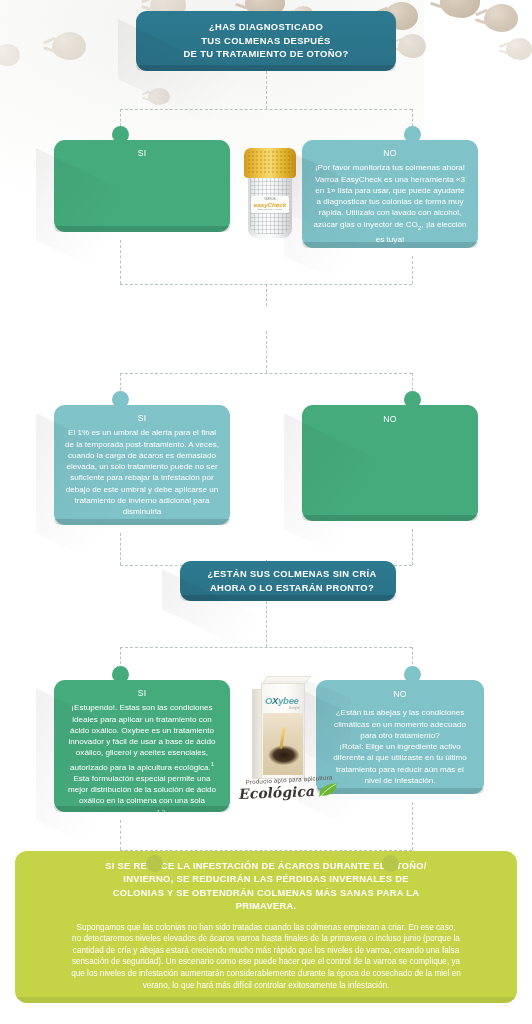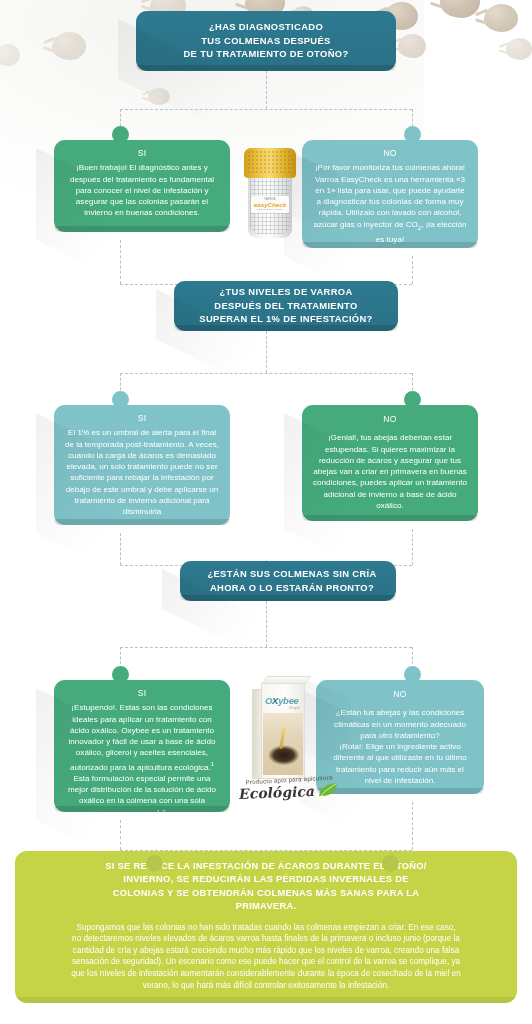--- a/index.html
+++ b/index.html
@@ -259,21 +259,20 @@
 
   <div class="conn vline" style="left:266px; top:71px; height:38px;"></div>
   <div class="conn hline" style="left:120px; top:109px; width:292px;"></div>
   <div class="conn vline" style="left:120px; top:109px; height:22px;"></div>
   <div class="conn vline" style="left:412px; top:109px; height:22px;"></div>
   <div class="dot" style="left:112px; top:126px; background:#45ab7d;"></div>
   <div class="dot" style="left:404px; top:126px; background:#7fc3c9;"></div>
 
   <div class="box a-box a-green shadow-diag" style="left:54px; top:140px; width:176px; height:92px;">
     <span class="a-label">SI</span>
-    <span class="a-body">¡Buen trabajo! El diagnóstico antes y después del tratamiento es fundamental para conocer el nivel de infestación y asegurar que las colonias pasarán el invierno en buenas condiciones.</span>
   </div>
 
   <div class="box a-box a-teal shadow-diag" style="left:302px; top:140px; width:176px; height:108px;">
     <span class="a-label">NO</span>
     <span class="a-body"><span>¡Por favor monitoriza tus colmenas ahora! Varroa EasyCheck es una herramienta «3 en 1» lista para usar, que puede ayudarte a diagnosticar tus colonias de forma muy rápida. Utilízalo con lavado con alcohol, azúcar glas o inyector de CO</span><sub style="font-size:6px">2</sub><span>, ¡la elección es tuya!</span></span>
   </div>
 
   <div id="jar">
     <div id="jar-shadow"></div>
     <div id="jar-body"></div>
@@ -286,41 +285,35 @@
     <div id="jar-lid">
       <div id="jar-lid-holes"></div>
     </div>
   </div>
 
   <div class="conn vline" style="left:120px; top:240px; height:44px;"></div>
   <div class="conn vline" style="left:412px; top:256px; height:28px;"></div>
   <div class="conn hline" style="left:120px; top:284px; width:292px;"></div>
   <div class="conn vline" style="left:266px; top:284px; height:22px;"></div>
 
-  <div class="box q-box shadow-diag" style="left:174px; top:281px; width:224px; height:50px;">
-    <span class="qt">¿TUS NIVELES DE VARROA
-DESPUÉS DEL TRATAMIENTO
-SUPERAN EL 1% DE INFESTACIÓN?</span>
-  </div>
 
   <div class="conn vline" style="left:266px; top:331px; height:42px;"></div>
   <div class="conn hline" style="left:120px; top:373px; width:292px;"></div>
   <div class="conn vline" style="left:120px; top:373px; height:22px;"></div>
   <div class="conn vline" style="left:412px; top:373px; height:22px;"></div>
   <div class="dot" style="left:112px; top:391px; background:#7fc3c9;"></div>
   <div class="dot" style="left:404px; top:391px; background:#45ab7d;"></div>
 
   <div class="box a-box a-teal shadow-diag" style="left:54px; top:405px; width:176px; height:120px;">
     <span class="a-label">SI</span>
     <span class="a-body">El 1% es un umbral de alerta para el final de la temporada post-tratamiento. A veces, cuando la carga de ácaros es demasiado elevada, un solo tratamiento puede no ser suficiente para rebajar la infestación por debajo de este umbral y debe aplicarse un tratamiento de invierno adicional para disminuirla</span>
   </div>
 
   <div class="box a-box a-green shadow-diag" style="left:302px; top:405px; width:176px; height:116px; padding-top:9px;">
     <span class="a-label" style="margin-bottom:7px;">NO</span>
-    <span class="a-body">¡Genial!, tus abejas deberían estar estupendas. Si quieres maximizar la reducción de ácaros y asegurar que tus abejas van a criar en primavera en buenas condiciones, puedes aplicar un tratamiento adicional de invierno a base de ácido oxálico.</span>
   </div>
 
   <div class="conn vline" style="left:120px; top:533px; height:32px;"></div>
   <div class="conn vline" style="left:412px; top:529px; height:36px;"></div>
   <div class="conn hline" style="left:120px; top:565px; width:292px;"></div>
   <div class="conn vline" style="left:266px; top:560px; height:22px;"></div>
 
   <div class="box q-box shadow-diag" style="left:180px; top:561px; width:216px; height:40px;padding-left:19px;">
     <span class="qt">¿ESTÁN SUS COLMENAS SIN CRÍA
 AHORA O LO ESTARÁN PRONTO?</span>

